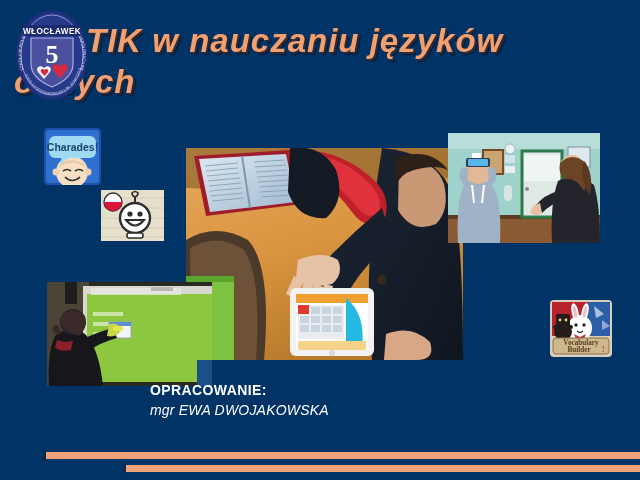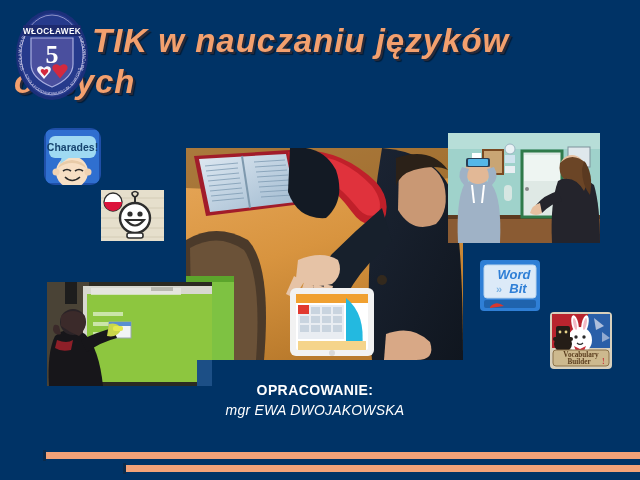--- a/index.html
+++ b/index.html
@@ -32,21 +32,20 @@
   }
   .title-line {
     font-size: 33px;
     font-weight: bold;
     font-style: italic;
     color: #F3A06E;
     letter-spacing: 1px;
     line-height: 41px;
     text-shadow: 2px 2px 0 #2a2a38, 3px 3px 1px rgba(0,0,0,.45);
     white-space: nowrap;
-    margin-left: 6px;
   }
   #title-line-2 {
     margin-left: -72px;
   }
 
   
   #logo {
     position: absolute;
     left: 14px;
     top: 8px;
@@ -88,32 +87,32 @@
   }
 
   .photo-art { position: absolute; inset: 0; }
 
   
   .app-icon {
     position: absolute;
     overflow: hidden;
     z-index: 15;
   }
-  #icon-charades { left: 44px; top: 128px; width: 57px; height: 57px; border-radius: 11px; }
+  #icon-charades { left: 44px; top: 128px; width: 57px; height: 57px; border-radius: 3px; }
   #icon-balloon  { left: 101px; top: 190px; width: 63px; height: 51px; }
   #icon-wordbit  { left: 480px; top: 260px; width: 60px; height: 51px; }
-  #icon-vocab    { left: 550px; top: 312px; width: 62px; height: 63px; }
+  #icon-vocab    { left: 550px; top: 300px; width: 62px; height: 63px; }
 
   
   #credits {
     position: absolute;
     left: 150px;
     top: 382px;
     width: 330px;
-    text-align: center;
+    text-align: left;
     z-index: 25;
     color: #ffffff;
   }
   #credits-heading {
     font-size: 14px;
     font-weight: bold;
     letter-spacing: .4px;
     margin-bottom: 3px;
   }
   .credit-name {
@@ -421,32 +420,20 @@
       <path d="M 25 30 Q 34 41 43 30 Z" fill="#ffffff" stroke="#2e2e2e" stroke-width="2"></path>
       <path d="M 25 30 L 43 30" stroke="#2e2e2e" stroke-width="2"></path>
 
       <rect x="26" y="43" width="16" height="5" rx="2" fill="#ffffff" stroke="#2e2e2e" stroke-width="1.6"></rect>
 
       <circle cx="12" cy="12" r="9" fill="#ffffff" stroke="#2e2e2e" stroke-width="1.4"></circle>
       <path d="M 3 12 A 9 9 0 0 0 21 12 Z" fill="#dc143c"></path>
     </svg>
   </div>
 
-  <div class="app-icon" id="icon-wordbit">
-    <svg viewBox="0 0 60 51" width="60" height="51">
-      <rect x="0" y="0" width="60" height="51" rx="4" fill="#2f7fd6"></rect>
-      <rect x="4" y="5" width="52" height="33" rx="3" fill="#dceaf8"></rect>
-      <rect x="4" y="5" width="52" height="33" rx="3" fill="none" stroke="#bcd6ee"></rect>
-      <text x="34" y="19" text-anchor="middle" font-size="13" font-weight="bold" font-style="italic" fill="#2f7fd6" font-family="'Liberation Sans',sans-serif">Word</text>
-      <text x="16" y="33" font-size="11" font-weight="bold" fill="#7fb4e4" font-family="'Liberation Sans',sans-serif">»</text>
-      <text x="38" y="33" text-anchor="middle" font-size="13" font-weight="bold" font-style="italic" fill="#2f7fd6" font-family="'Liberation Sans',sans-serif">Bit</text>
-      <rect x="4" y="40" width="52" height="8" rx="2" fill="#1f63ad"></rect>
-      <path d="M 10 47 Q 16 40 24 46 L 10 48 Z" fill="#d9372e"></path>
-    </svg>
-  </div>
 
   <div class="app-icon" id="icon-vocab">
     <svg viewBox="0 0 62 57" width="62" height="57">
       <rect x="0" y="0" width="62" height="57" rx="4" fill="#d8d0bc"></rect>
       <rect x="2" y="2" width="58" height="34" fill="#b8242e"></rect>
       <path d="M 38 2 L 60 2 L 60 36 L 34 36 Z" fill="#2a5fa8"></path>
       <path d="M 44 6 L 54 14 L 46 18 Z" fill="#e8e8f2" opacity=".7"></path>
       <path d="M 52 20 L 60 26 L 52 30 Z" fill="#e8e8f2" opacity=".55"></path>
 
       <g>

